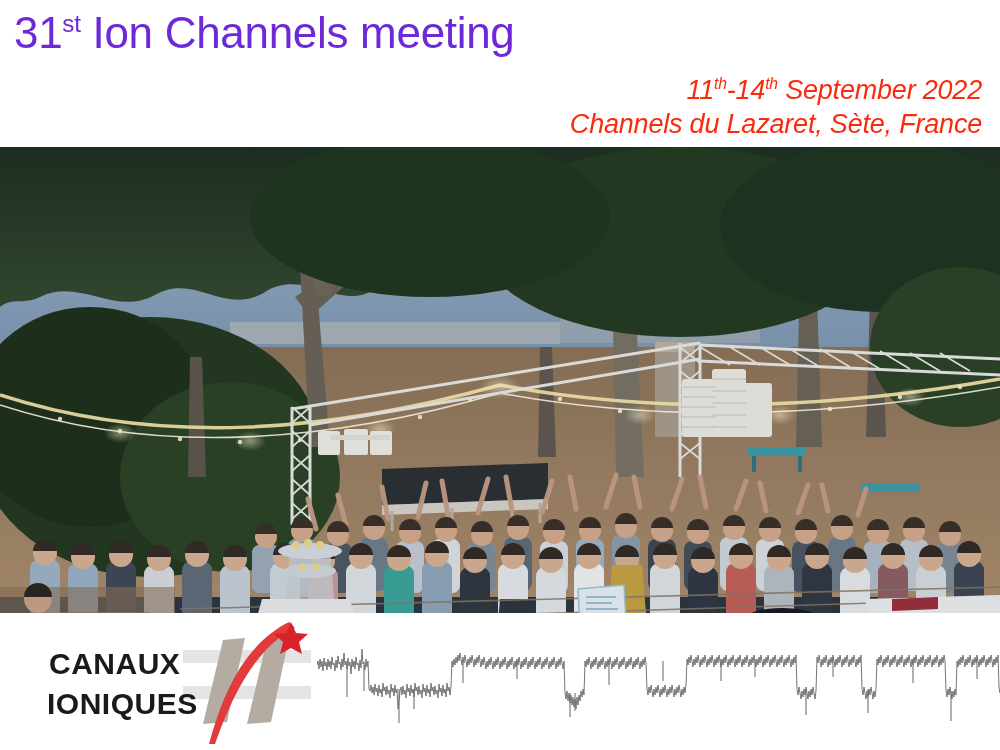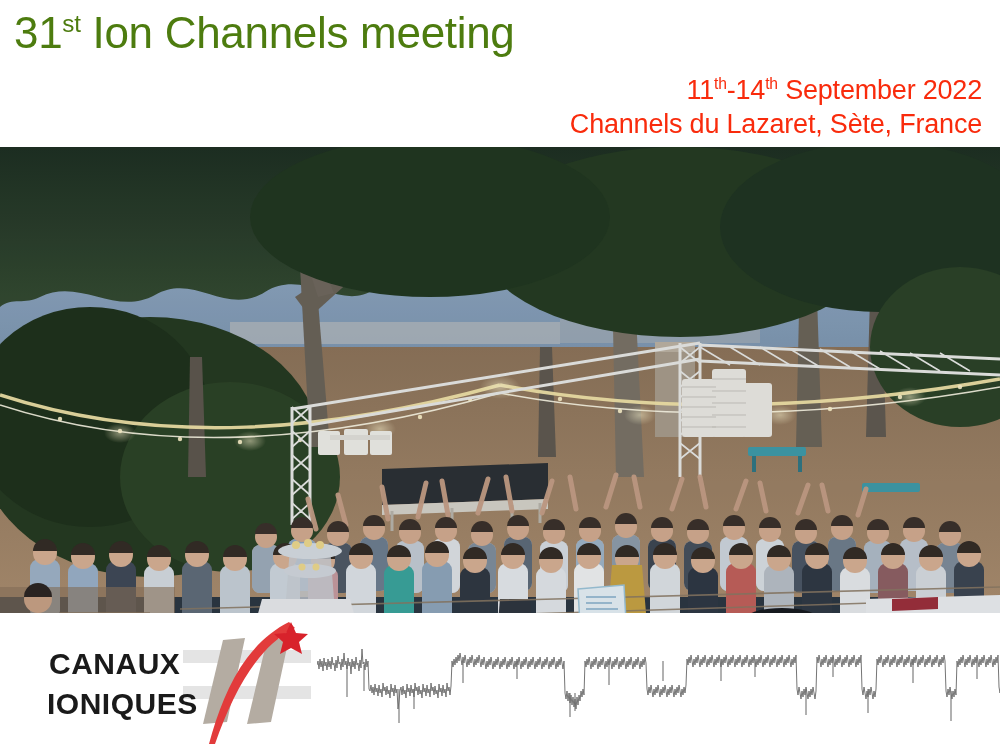--- a/index.html
+++ b/index.html
@@ -30,21 +30,21 @@
     top: 0;
     width: 1000px;
     height: 147px;
   }
   .title {
     position: absolute;
     left: 14px;
     top: 8px;
     font-size: 44px;
     font-weight: 400;
-    color: #4d7c0f;
+    color: #6d28d9;
     letter-spacing: -0.3px;
     white-space: nowrap;
     line-height: 1.15;
   }
   .title sup {
     font-size: 0.55em;
     vertical-align: super;
     line-height: 0;
   }
   .subtitle-block {
@@ -53,20 +53,21 @@
     top: 74px;
     text-align: right;
   }
   .subtitle-line {
     color: #f92b0c;
     font-size: 27px;
     font-weight: 400;
     line-height: 1.25;
     white-space: nowrap;
     letter-spacing: -0.2px;
+    font-style: italic;
   }
   .subtitle-line sup {
     font-size: 0.58em;
     vertical-align: super;
     line-height: 0;
   }
 
   
   .photo {
     position: absolute;

